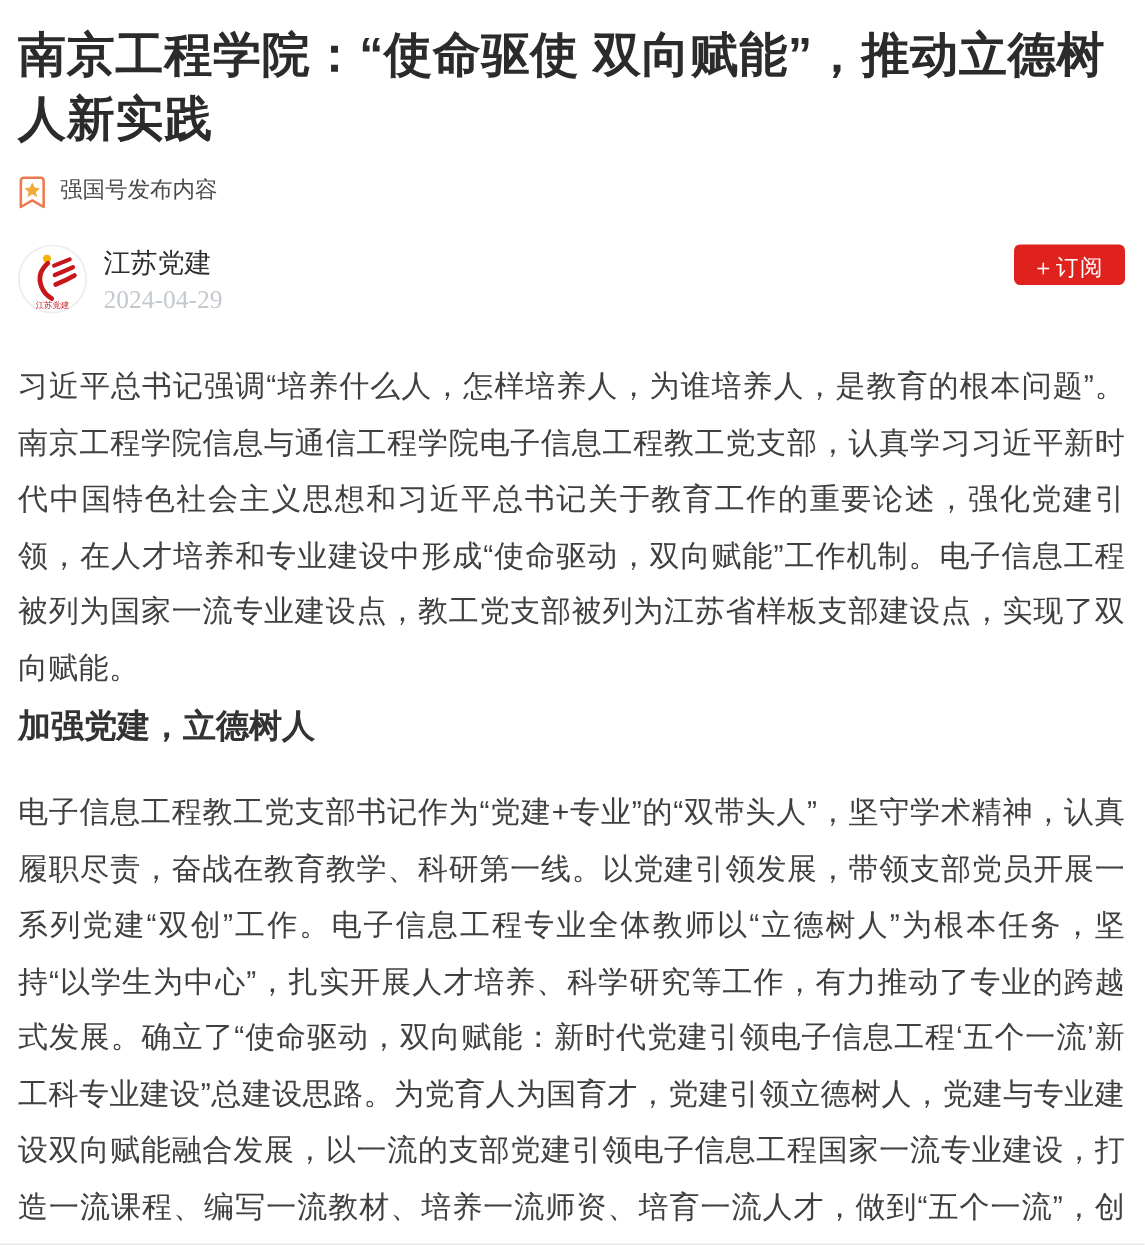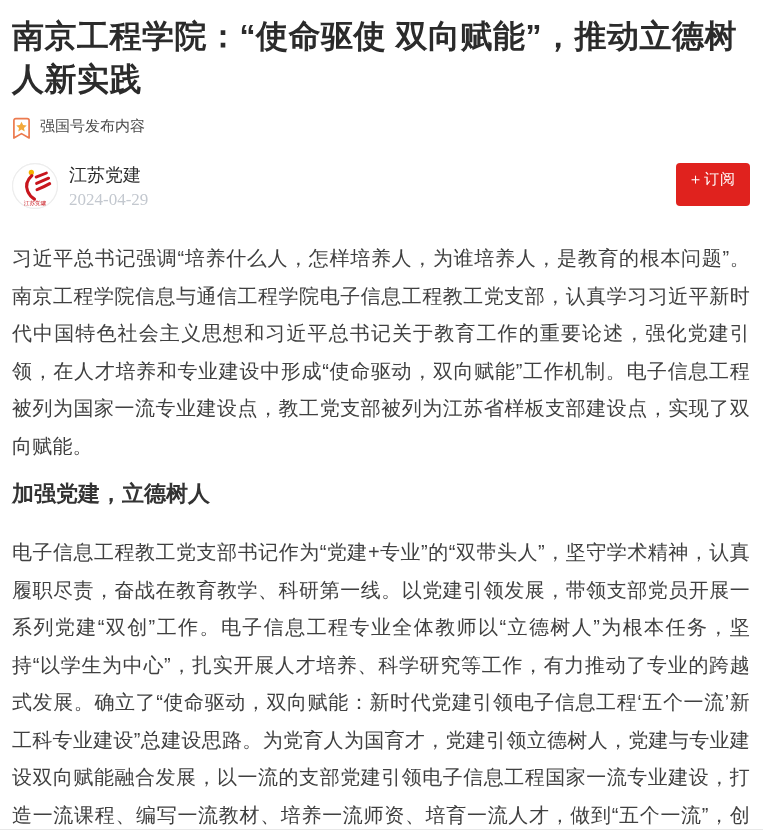--- a/index.html
+++ b/index.html
@@ -36,30 +36,30 @@
     width:46px;height:46px;border-radius:50%;flex:0 0 auto;
     box-shadow:0 0 0 1px #ededed inset;
     background:#fff;cursor:pointer;
   }
   .pub-info{margin-left:11px;display:flex;flex-direction:column;justify-content:center;gap:3px;}
   .pub-name{font-size:18px;color:#2d2d2d;cursor:pointer;}
   .pub-date{font-size:17px;color:var(--date-color);font-family:Liberation Serif, serif;}
   .spacer{flex:1;}
   .subscribe-btn{
     background:var(--accent-red);color:#fff;border:none;border-radius:4px;
-    font-size:15px;line-height:1;padding:8px 14px 20px 12px;cursor:pointer;
+    font-size:15px;line-height:1;padding:8px 14px 4px 12px;cursor:pointer;
     font-family:inherit;letter-spacing:1px;
   }
   .article-body p{
     font-size:20px;line-height:37.5px;color:var(--body-text);
     text-align:justify;letter-spacing:.2px;
   }
   .p1{margin-top:29px;}
   .section-heading{
-    margin-top:14px;
+    margin-top:4px;
     font-size:22px;font-weight:700;color:#333;line-height:30px;
   }
   .p2{margin-top:25px;}
 </style>
 </head>
 <body>
 
 <div class="container">
 
   <h1 class="article-title">南京工程学院：“使命驱使 双向赋能”，推动立德树人新实践</h1>

